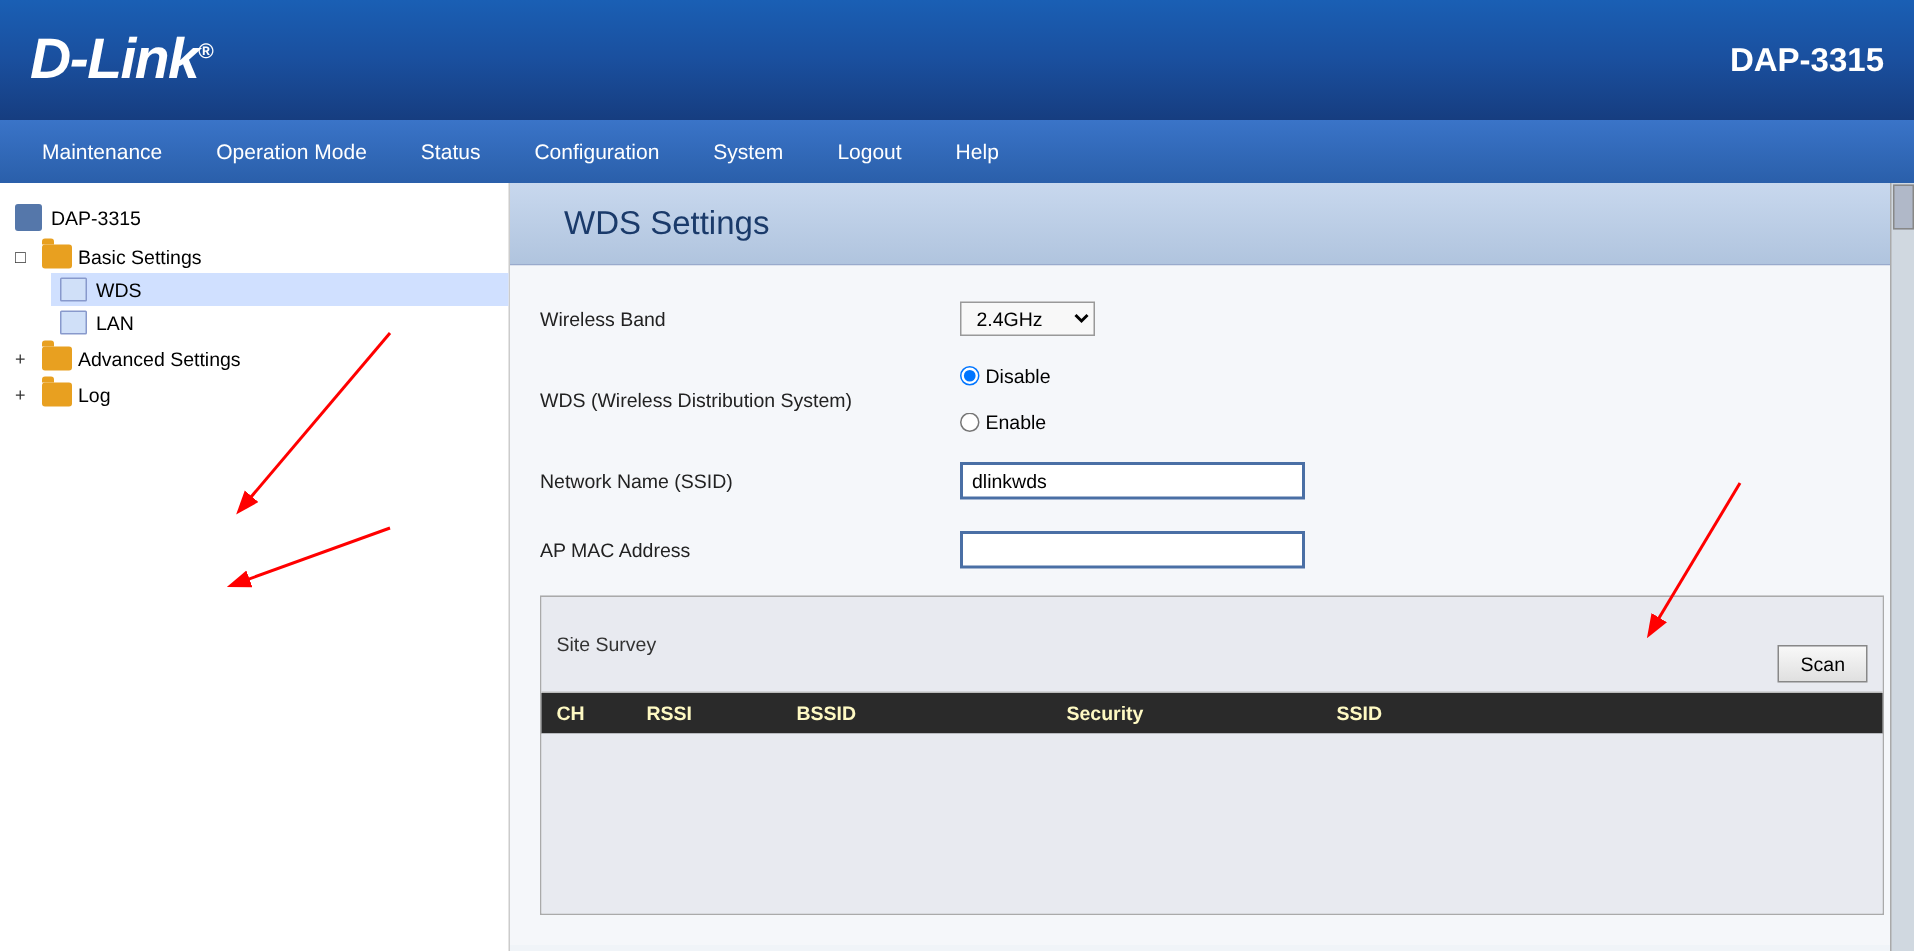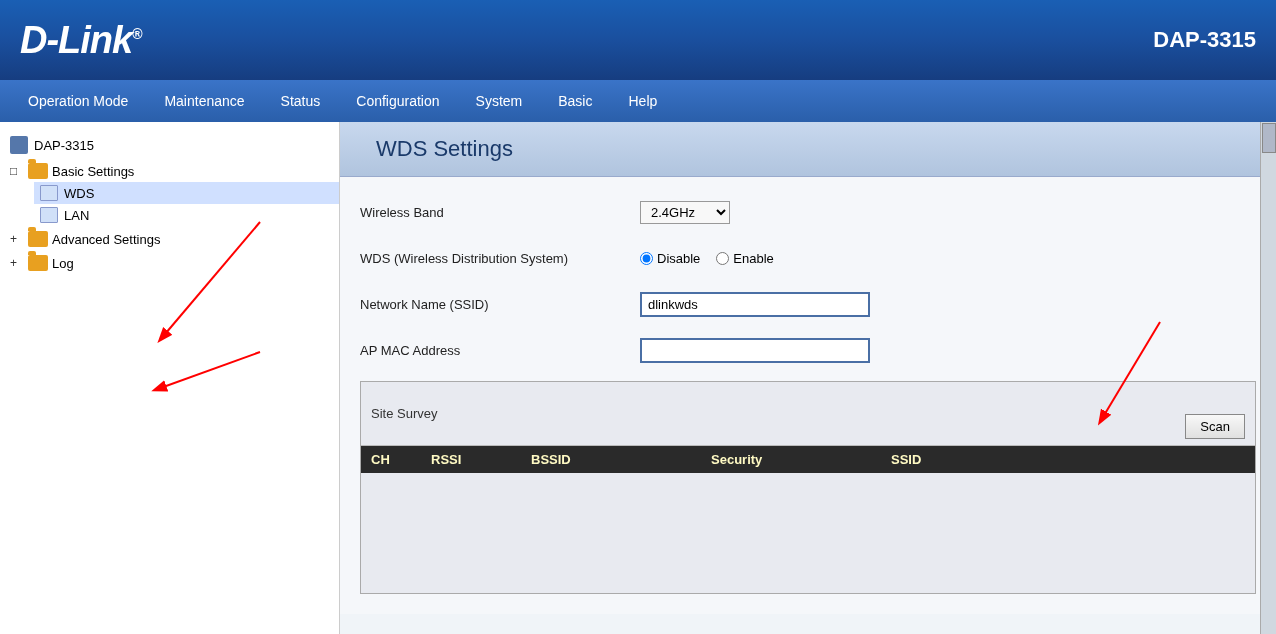--- a/index.html
+++ b/index.html
@@ -193,20 +193,21 @@
       background: #f8f8f8;
       cursor: pointer;
       min-width: 90px;
     }
 
     
     .radio-group {
       display: flex;
       align-items: flex-start;
       gap: 16px;
+      flex-direction: column;
     }
     .radio-label {
       display: flex;
       align-items: center;
       gap: 4px;
       font-size: 13px;
       cursor: pointer;
     }
 
     
@@ -274,26 +275,26 @@
 <body>
 
 <div class="header">
   <div class="header-logo">
     <span>D-Link</span><sup>®</sup>
   </div>
   <div class="header-model">DAP-3315</div>
 </div>
 
 <div class="navbar">
+  <div class="nav-item">Maintenance</div>
   <div class="nav-item">Operation Mode</div>
-  <div class="nav-item">Maintenance</div>
   <div class="nav-item">Status</div>
   <div class="nav-item">Configuration</div>
   <div class="nav-item">System</div>
-  <div class="nav-item">Basic</div>
+  <div class="nav-item">Logout</div>
   <div class="nav-item">Help</div>
 </div>
 
 <div class="main-layout">
 
   <div class="sidebar" style="position:relative;">
 
     <div class="sidebar-root">
       <span class="sidebar-root-icon" style="background:#5577aa; width:18px; height:18px; border-radius:2px;"></span>
       <span class="item-label">DAP-3315</span>

